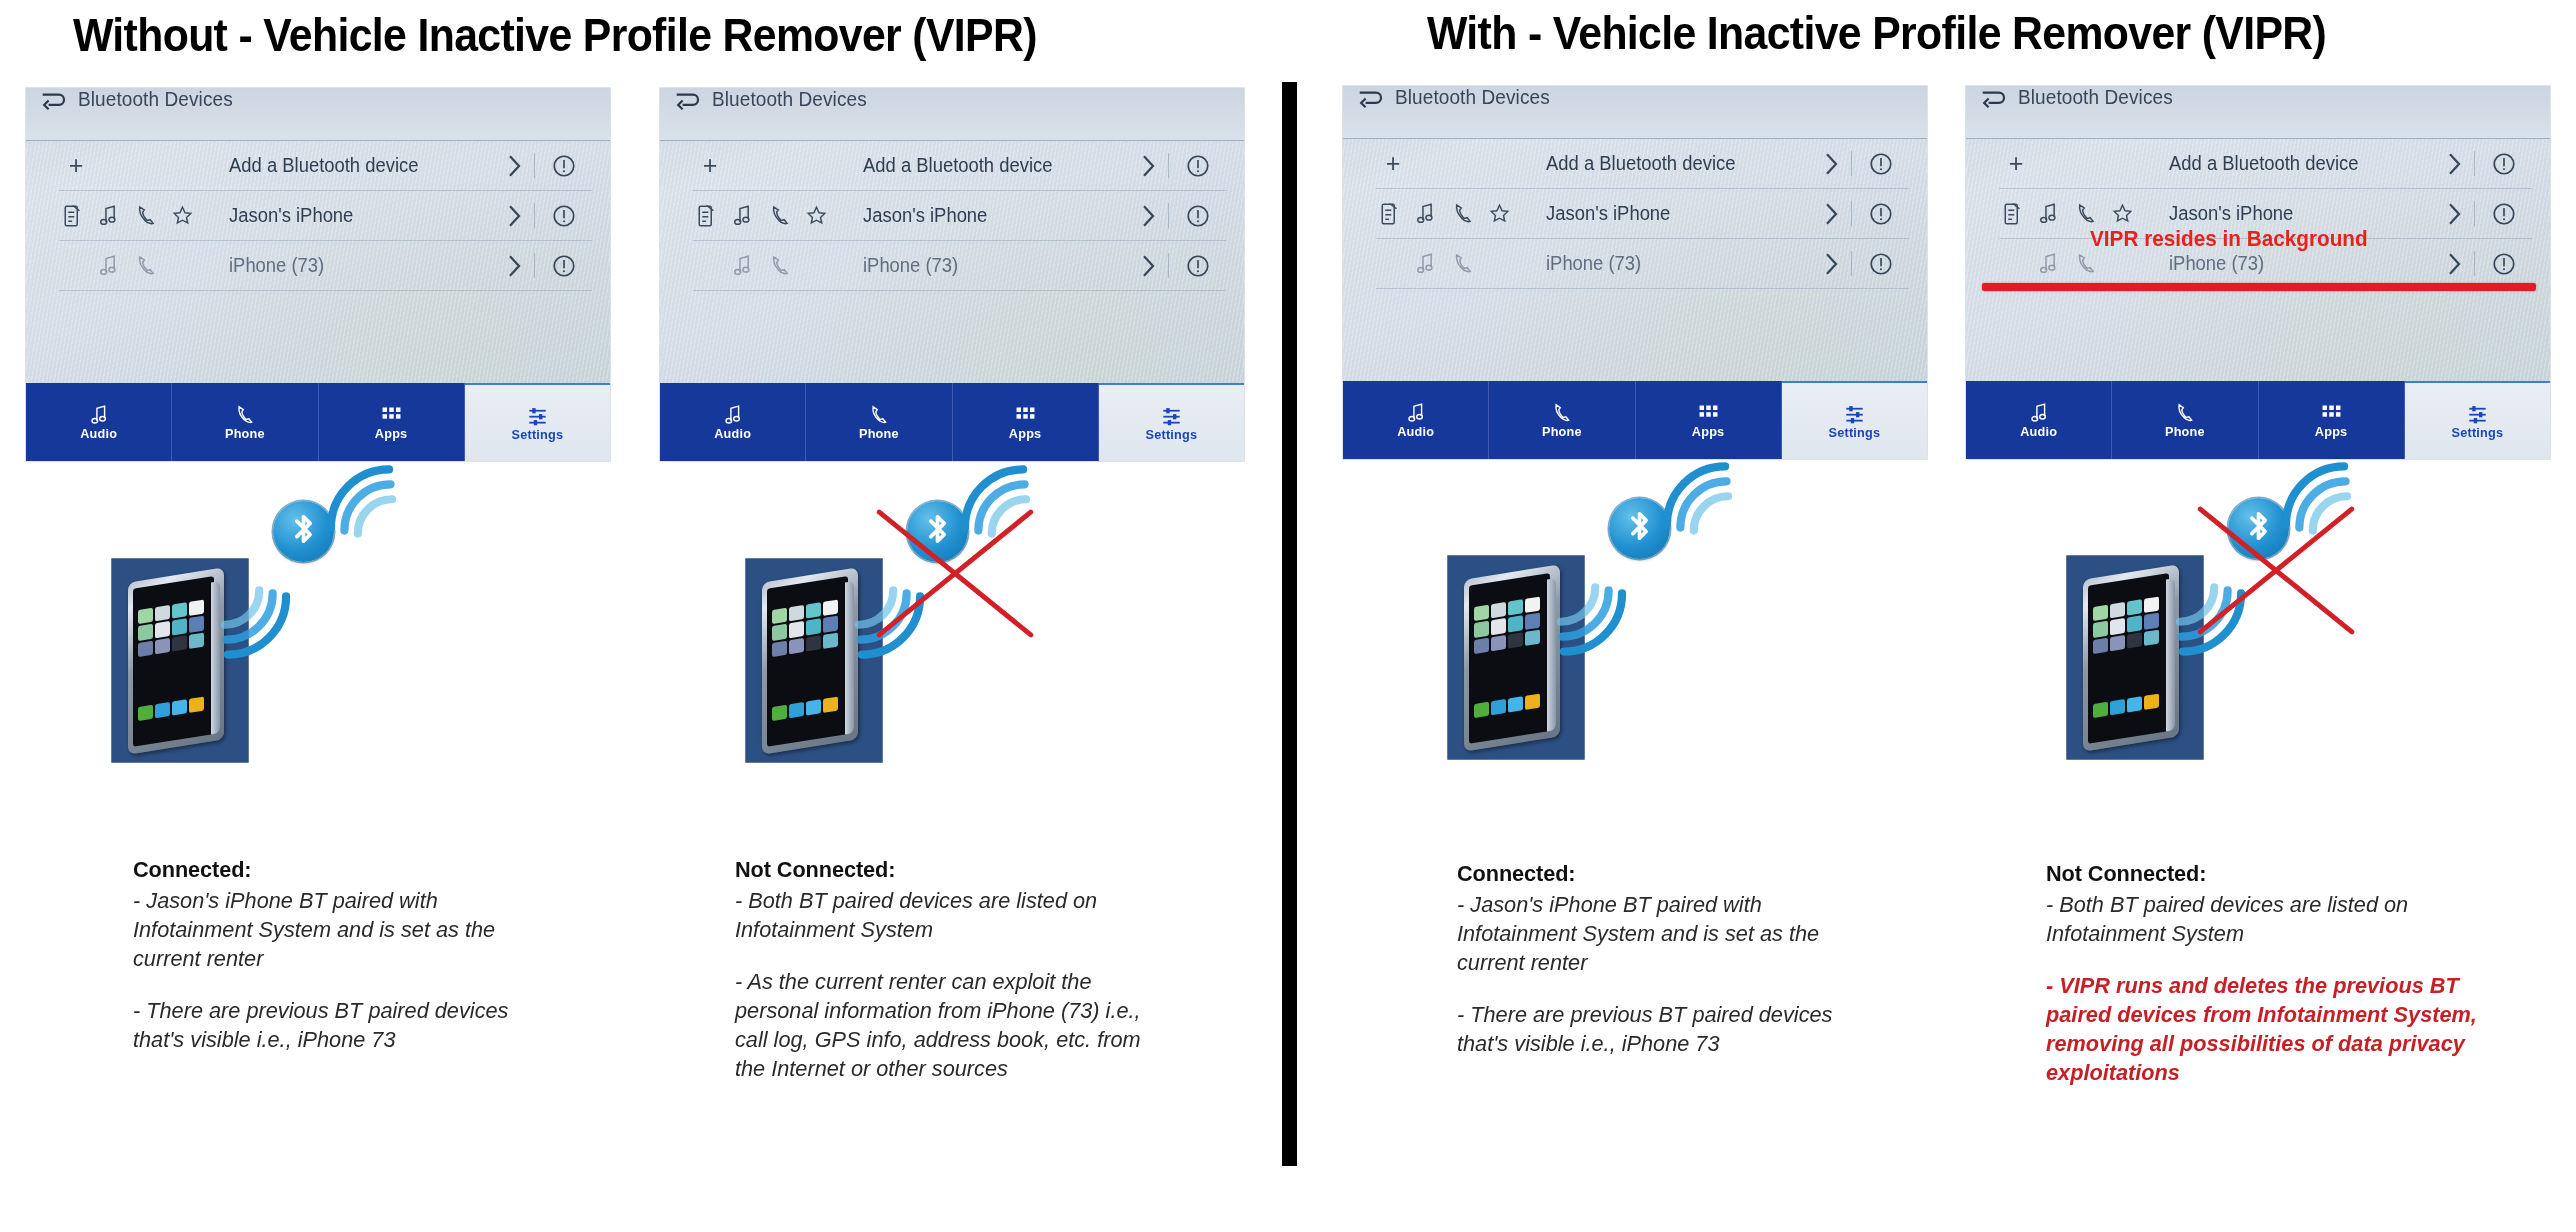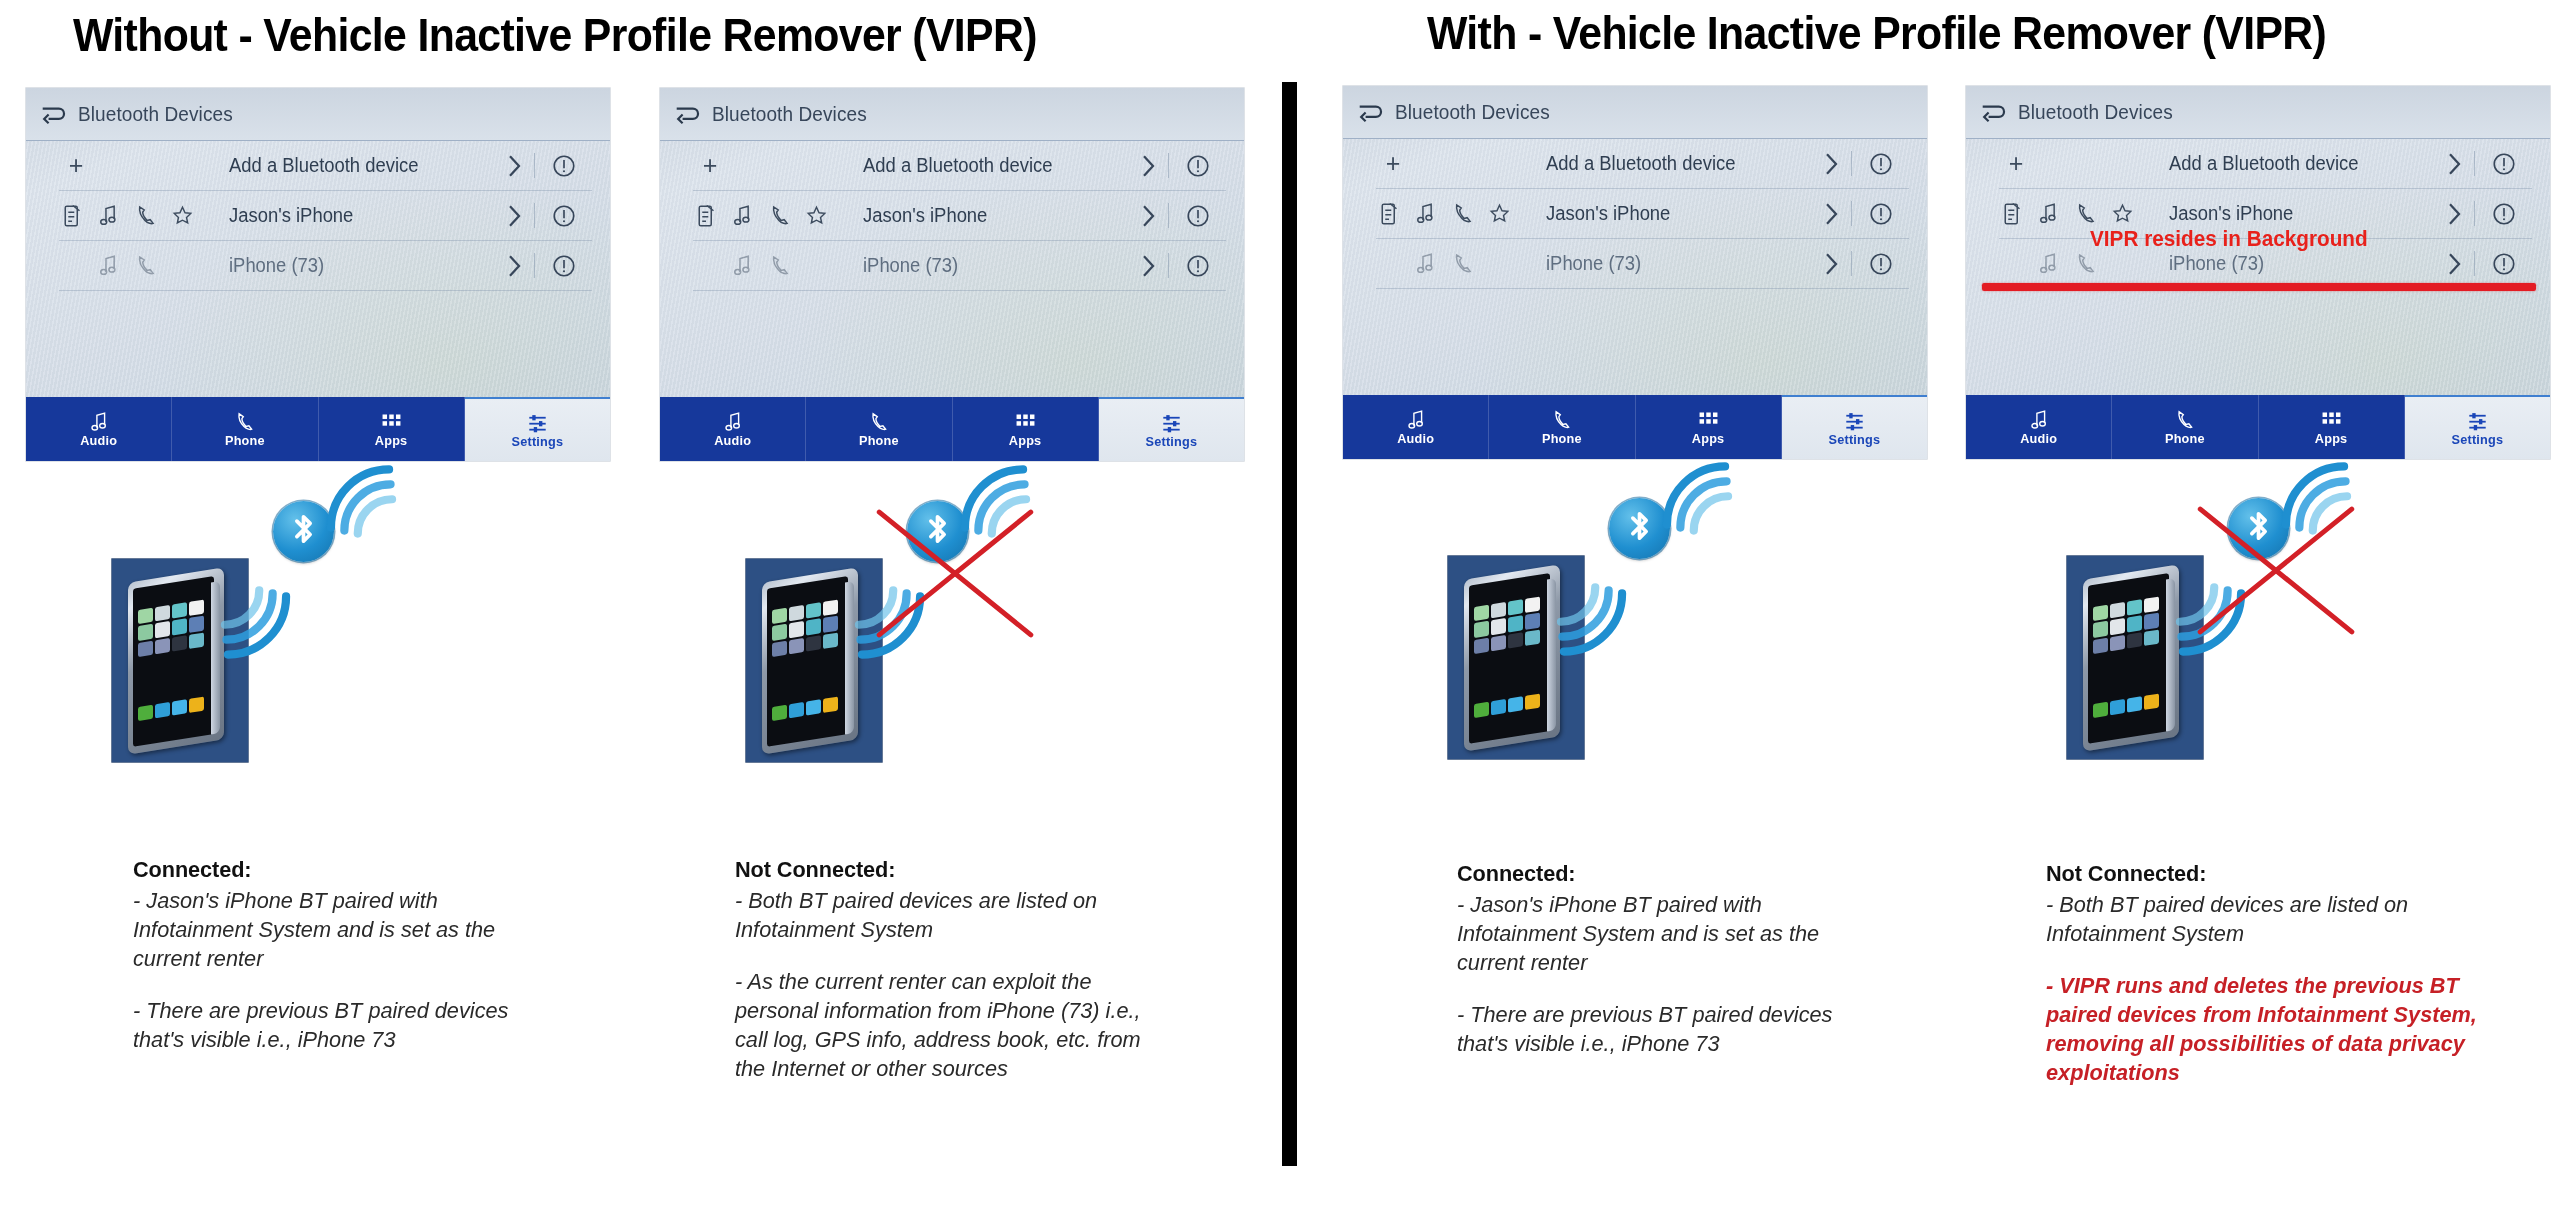--- a/index.html
+++ b/index.html
@@ -46,21 +46,21 @@
     content:"";
     position:absolute;left:0;top:0;right:0;bottom:0;
     background:
       repeating-linear-gradient(100deg, rgba(255,255,255,.16) 0 1.5px, rgba(0,0,0,.015) 1.5px 3.7px),
       radial-gradient(ellipse at 72% 74%, rgba(200,215,170,.22) 0%, rgba(255,255,255,0) 48%);
     pointer-events:none;
   }
   .hu-header{
     position:relative;z-index:2;
     height:52px;
-    display:flex;align-items:center;
+    display:flex;
     padding-left:12px;
     background:linear-gradient(180deg,#ccd5e0 0%,#d9e1ea 100%);
     border-bottom:1.5px solid #9fb0c6;
   }
   .back-ico{
     width:30px;height:25px;margin-right:10.4px;
     position:relative;flex:none;color:#2b3a4d;
   }
   .back-ico svg{display:block;}
   .hu-title{
@@ -85,21 +85,21 @@
     transform:scaleX(.95);transform-origin:left center;
   }
   .row-label.dim{color:#5f6e80;}
   .row-chev{width:40px;display:flex;justify-content:center;color:#37465a;}
   .row-sep{width:0.7px;height:25px;background:rgba(120,140,165,.45);}
   .row-info{width:57px;display:flex;justify-content:center;color:#37465a;}
   .plus-ico{font-size:25px;line-height:1;color:#3c4b5e;padding-left:4.5px;}
 
   
   .hu-nav{
-    position:absolute;z-index:3;left:0;bottom:0;width:100%;height:64px;
+    position:absolute;z-index:3;left:0;bottom:0;width:100%;height:78px;
     display:flex;
     background:#16389b;
   }
   .nav-item{
     flex:1;
     display:flex;flex-direction:column;align-items:center;justify-content:center;
     color:#ffffff;gap:1.5px;
     border-right:0.7px solid rgba(255,255,255,.18);
   }
   .nav-item .nav-ico{height:22.4px;display:flex;align-items:flex-end;}

